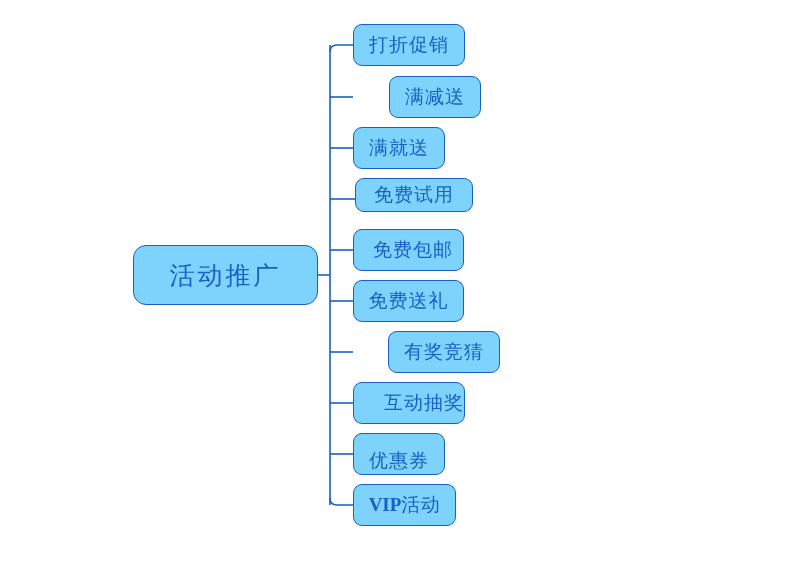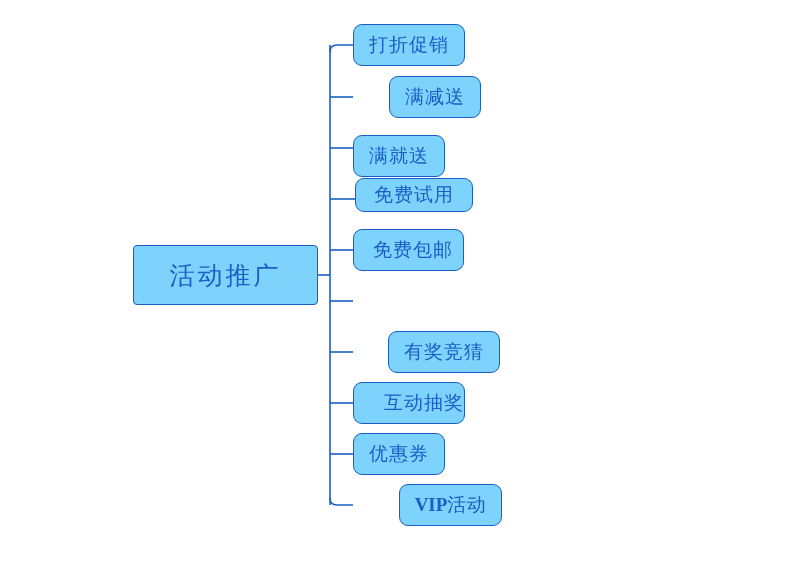--- a/index.html
+++ b/index.html
@@ -35,32 +35,31 @@
     border: 1.6px solid #1a5fc4;
     background: #7dd3fc;
     color: #1a5fc4;
     display: flex;
     align-items: center;
     justify-content: center;
     white-space: nowrap;
     letter-spacing: 0.5px;
   }
   .node.root {
-    border-radius: 4px;
+    border-radius: 13px;
     font-size: 25px;
     letter-spacing: 3px;
   }
   .node.child {
     border-radius: 9px;
     font-size: 19px;
     letter-spacing: 1px;
   }
   .node.child.latin {
     letter-spacing: 0.5px;
-    margin-left: 46px;
   }
   .node.child.latin .lat {
     font-family: "Liberation Serif", serif;
     font-weight: bold;
     letter-spacing: 0px;
   }
 </style>
 </head>
 <body>
 
@@ -81,34 +80,37 @@
     </svg>
 <div class="node root" style="left: 133px; top: 245px; width: 185px; height: 60px;">
       <span>活动推广</span>
     </div>
     <div class="node child" style="left: 353px; top: 24px; width: 112px; height: 42px;">
       <span>打折促销</span>
     </div>
     <div class="node child" style="left: 353px; top: 76px; width: 92px; height: 42px; margin-left: 36px;">
       <span>满减送</span>
     </div>
-    <div class="node child" style="left: 353px; top: 127px; width: 92px; height: 42px; margin-top: 8px;">
+    <div class="node child" style="left: 353px; top: 127px; width: 92px; height: 42px;">
       <span>满就送</span>
     </div>
     <div class="node child" style="left: 355px; top: 178px; width: 118px; height: 34px;">
       <span>免费试用</span>
     </div>
     <div class="node child" style="left: 353px; top: 229px; width: 111px; height: 42px; padding-left: 9px;">
       <span>免费包邮</span>
     </div>
+    <div class="node child" style="left: 353px; top: 280px; width: 111px; height: 42px;">
+      <span>免费送礼</span>
+    </div>
     <div class="node child" style="left: 353px; top: 331px; width: 112px; height: 42px; margin-left: 35px;">
       <span>有奖竞猜</span>
     </div>
     <div class="node child" style="left: 353px; top: 382px; width: 112px; height: 42px; justify-content: flex-end;">
       <span>互动抽奖</span>
     </div>
-    <div class="node child" style="left: 353px; top: 433px; width: 92px; height: 42px;">
+    <div class="node child" style="left: 353px; top: 433px; width: 92px; height: 42px; align-items: flex-end;">
       <span>优惠券</span>
     </div>
     <div class="node child latin" style="left: 353px; top: 484px; width: 103px; height: 42px;">
       <span><span class="lat">VIP</span><span>活动</span></span>
     </div>
   </div>
 
 </body></html>

